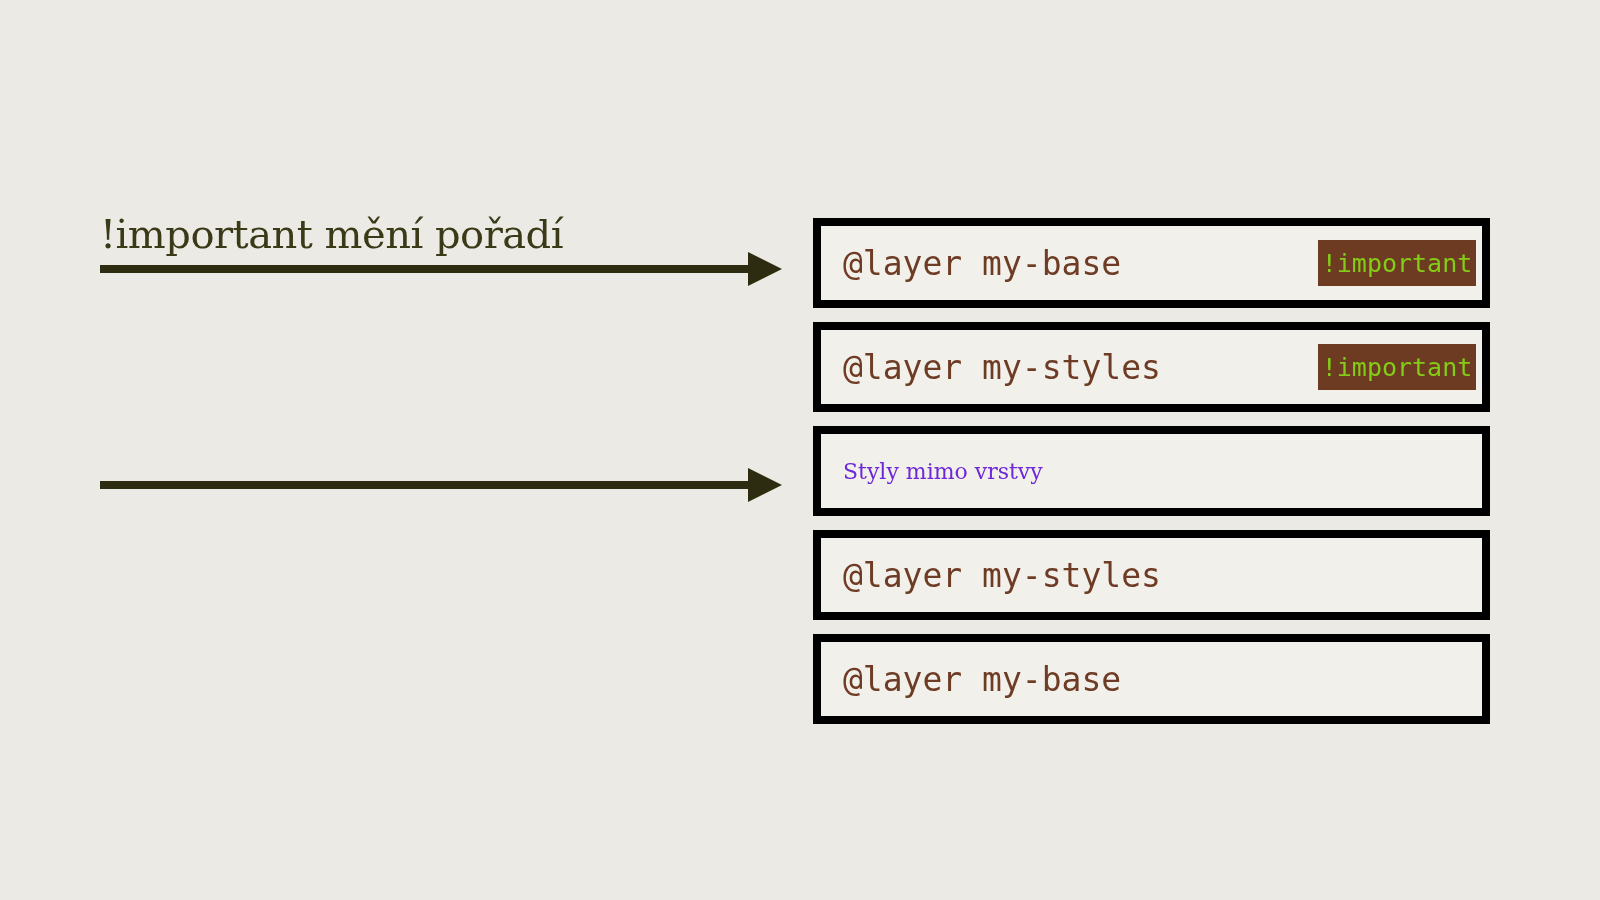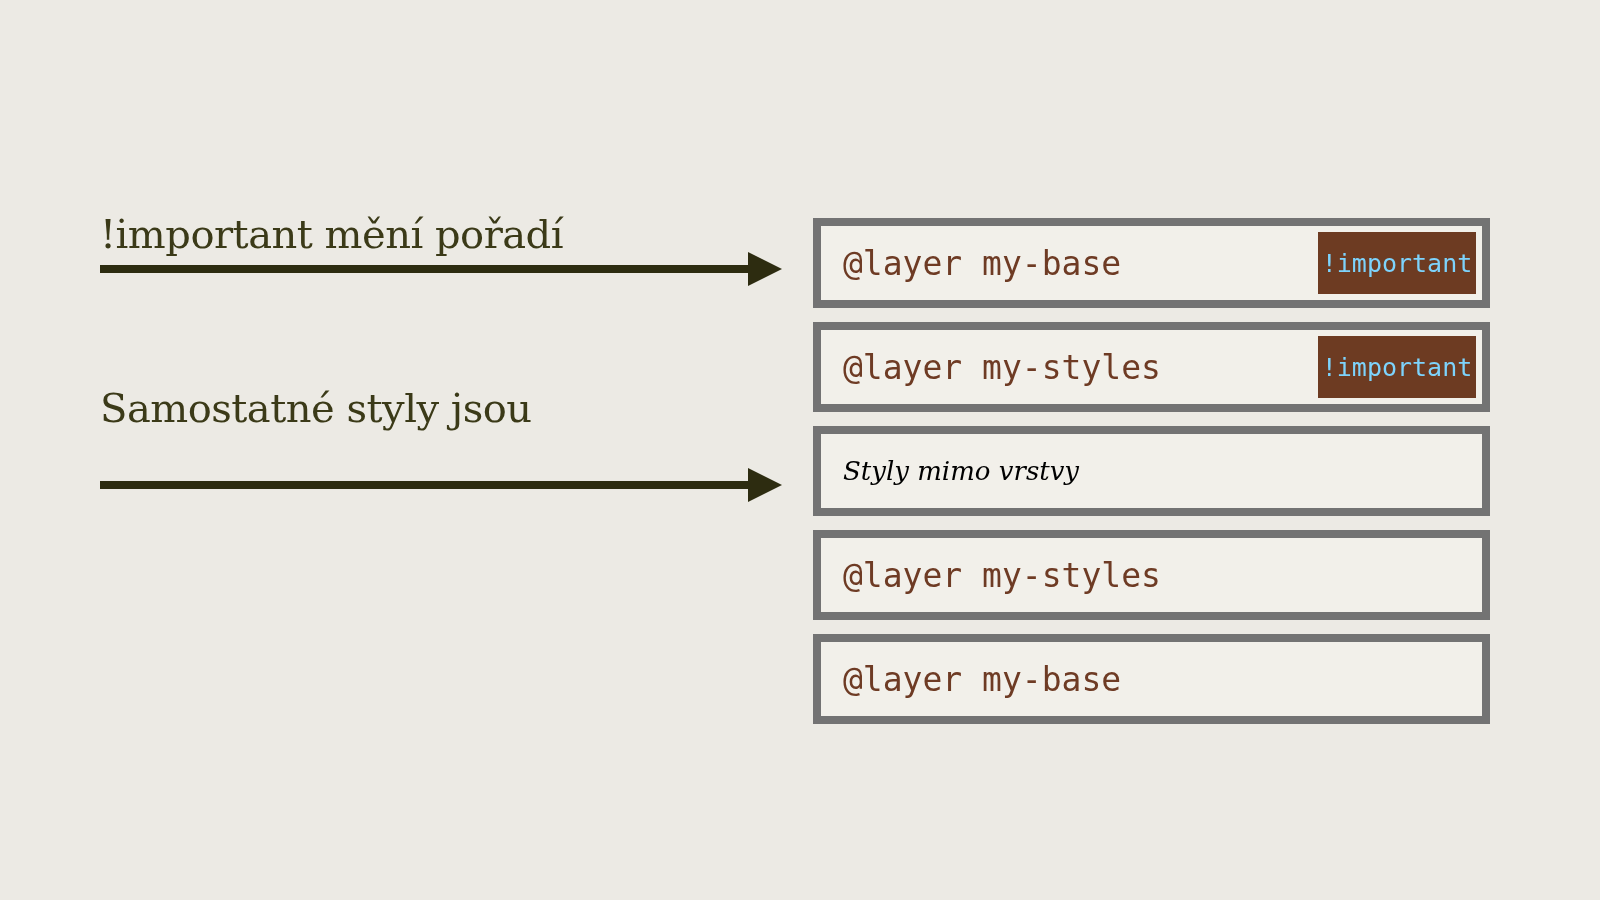--- a/index.html
+++ b/index.html
@@ -57,46 +57,45 @@
     left: 813px;
     top: 218px;
     width: 677px;
     display: flex;
     flex-direction: column;
     gap: 14px;
   }
   .layer-box {
     box-sizing: border-box;
     height: 90px;
-    border: 8px solid #737373;
+    border: 8px solid #000000;
     background: #F2F0EA;
     display: flex;
     align-items: center;
     justify-content: space-between;
     padding: 0 6px 0 22px;
   }
   .code-text {
     font-family: "DejaVu Sans Mono", "Liberation Mono", monospace;
     font-size: 33px;
     color: #6E3B24;
     white-space: nowrap;
   }
   .serif-text {
     font-family: "DejaVu Serif", "Liberation Serif", serif;
-    font-size: 26px;
-    color: #000000;
+    font-size: 22px;
+    color: #6d28d9;
     white-space: nowrap;
-    font-style: italic;
   }
   .badge {
     box-sizing: border-box;
     width: 158px;
-    height: 62px;
+    height: 46px;
     background: #6D3B22;
-    color: #7dd3fc;
+    color: #84cc16;
     font-family: "DejaVu Sans Mono", "Liberation Mono", monospace;
     font-size: 25px;
     display: flex;
     align-items: center;
     justify-content: center;
     white-space: nowrap;
     flex: none;
   }
 </style>
 </head>
@@ -107,21 +106,20 @@
   <div class="annotation" style="top:211px">
     <div>!important mění pořadí</div>
   </div>
 
   <div class="arrow" style="top:252px">
     <div class="arrow-line"></div>
     <div class="arrow-head"></div>
   </div>
 
   <div class="annotation" style="top:385px">
-    <div>Samostatné styly jsou</div>
   </div>
 
   <div class="arrow" style="top:468px">
     <div class="arrow-line"></div>
     <div class="arrow-head"></div>
   </div>
 
   <div class="stack">
 
     <div class="layer-box">

